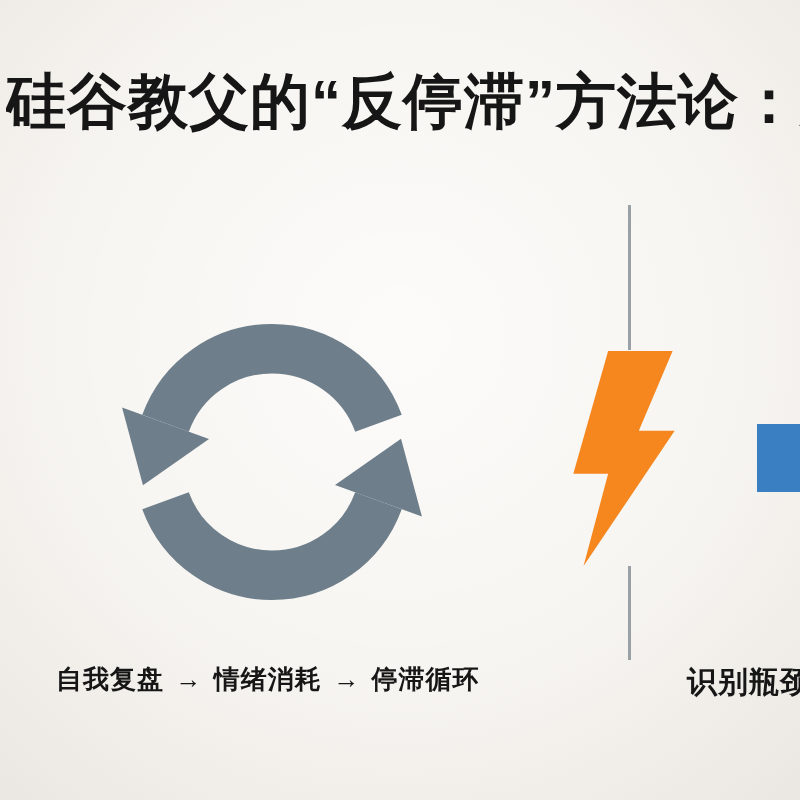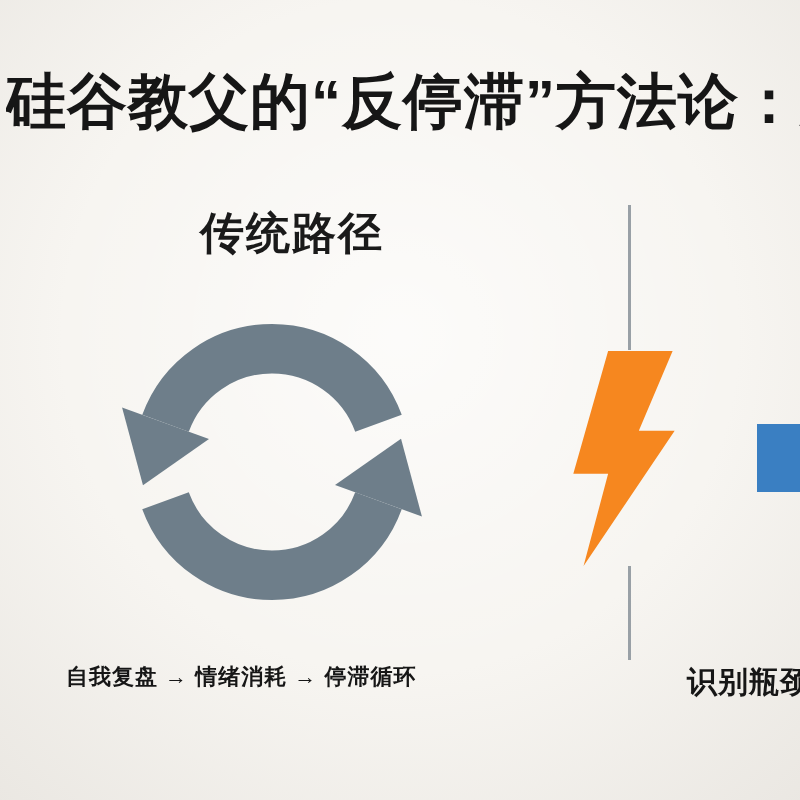--- a/index.html
+++ b/index.html
@@ -22,23 +22,23 @@
 
   .section-heading {
     position: absolute; left: 200px; top: 204px;
     font-size: 44px; font-weight: 800; color: #1a1a1a;
     letter-spacing: 2px; white-space: nowrap;
   }
 
   .cycle-svg { position: absolute; left: 107px; top: 297px; width: 330px; height: 330px; }
 
   .flow-caption {
-    position: absolute; left: 66px; top: 662px;
-    font-size: 22px; font-weight: 700; color: #161616;
-    letter-spacing: 1px; white-space: nowrap;
+    position: absolute; left: 56px; top: 662px;
+    font-size: 26px; font-weight: 700; color: #161616;
+    letter-spacing: 1px; white-space: nowrap; font-family: Liberation Mono, monospace;
   }
 
   .divider-seg { position: absolute; left: 628px; width: 3px; }
   .divider-top { top: 205px; height: 145px; }
   .divider-bottom { top: 566px; height: 94px; }
 
   .bolt-svg { position: absolute; left: 572px; top: 351px; width: 105px; height: 215px; }
 
   .blue-bar { position: absolute; left: 757px; top: 424px; width: 43px; height: 68px; }
 
@@ -48,21 +48,20 @@
     letter-spacing: 1px; white-space: nowrap;
   }
 </style>
 </head>
 <body>
 
 <div class="canvas" style="background-color: rgb(247, 245, 241);">
 
   <h1 class="title">硅谷教父的“反停滞”方法论：别</h1>
 
-  <div class="section-heading">传统路径</div>
 
   <svg class="cycle-svg" viewBox="0 0 300 300" aria-hidden="true">
     <path d="M 246.8 114.8 A 103 103 0 0 0 53.2 114.8" fill="none" stroke-width="45" stroke-linecap="butt" stroke="#6e7e8a"></path>
     <polygon points="32.7,171.2 92.7,129.2 13.7,100.4" fill="#6e7e8a"></polygon>
     <path d="M 53.2 185.2 A 103 103 0 0 0 246.8 185.2" fill="none" stroke-width="45" stroke-linecap="butt" stroke="#6e7e8a"></path>
     <polygon points="267.3,128.8 286.3,199.6 207.3,170.8" fill="#6e7e8a"></polygon>
   </svg>
 
   <div class="flow-caption">自我复盘 → 情绪消耗 → 停滞循环</div>
 

